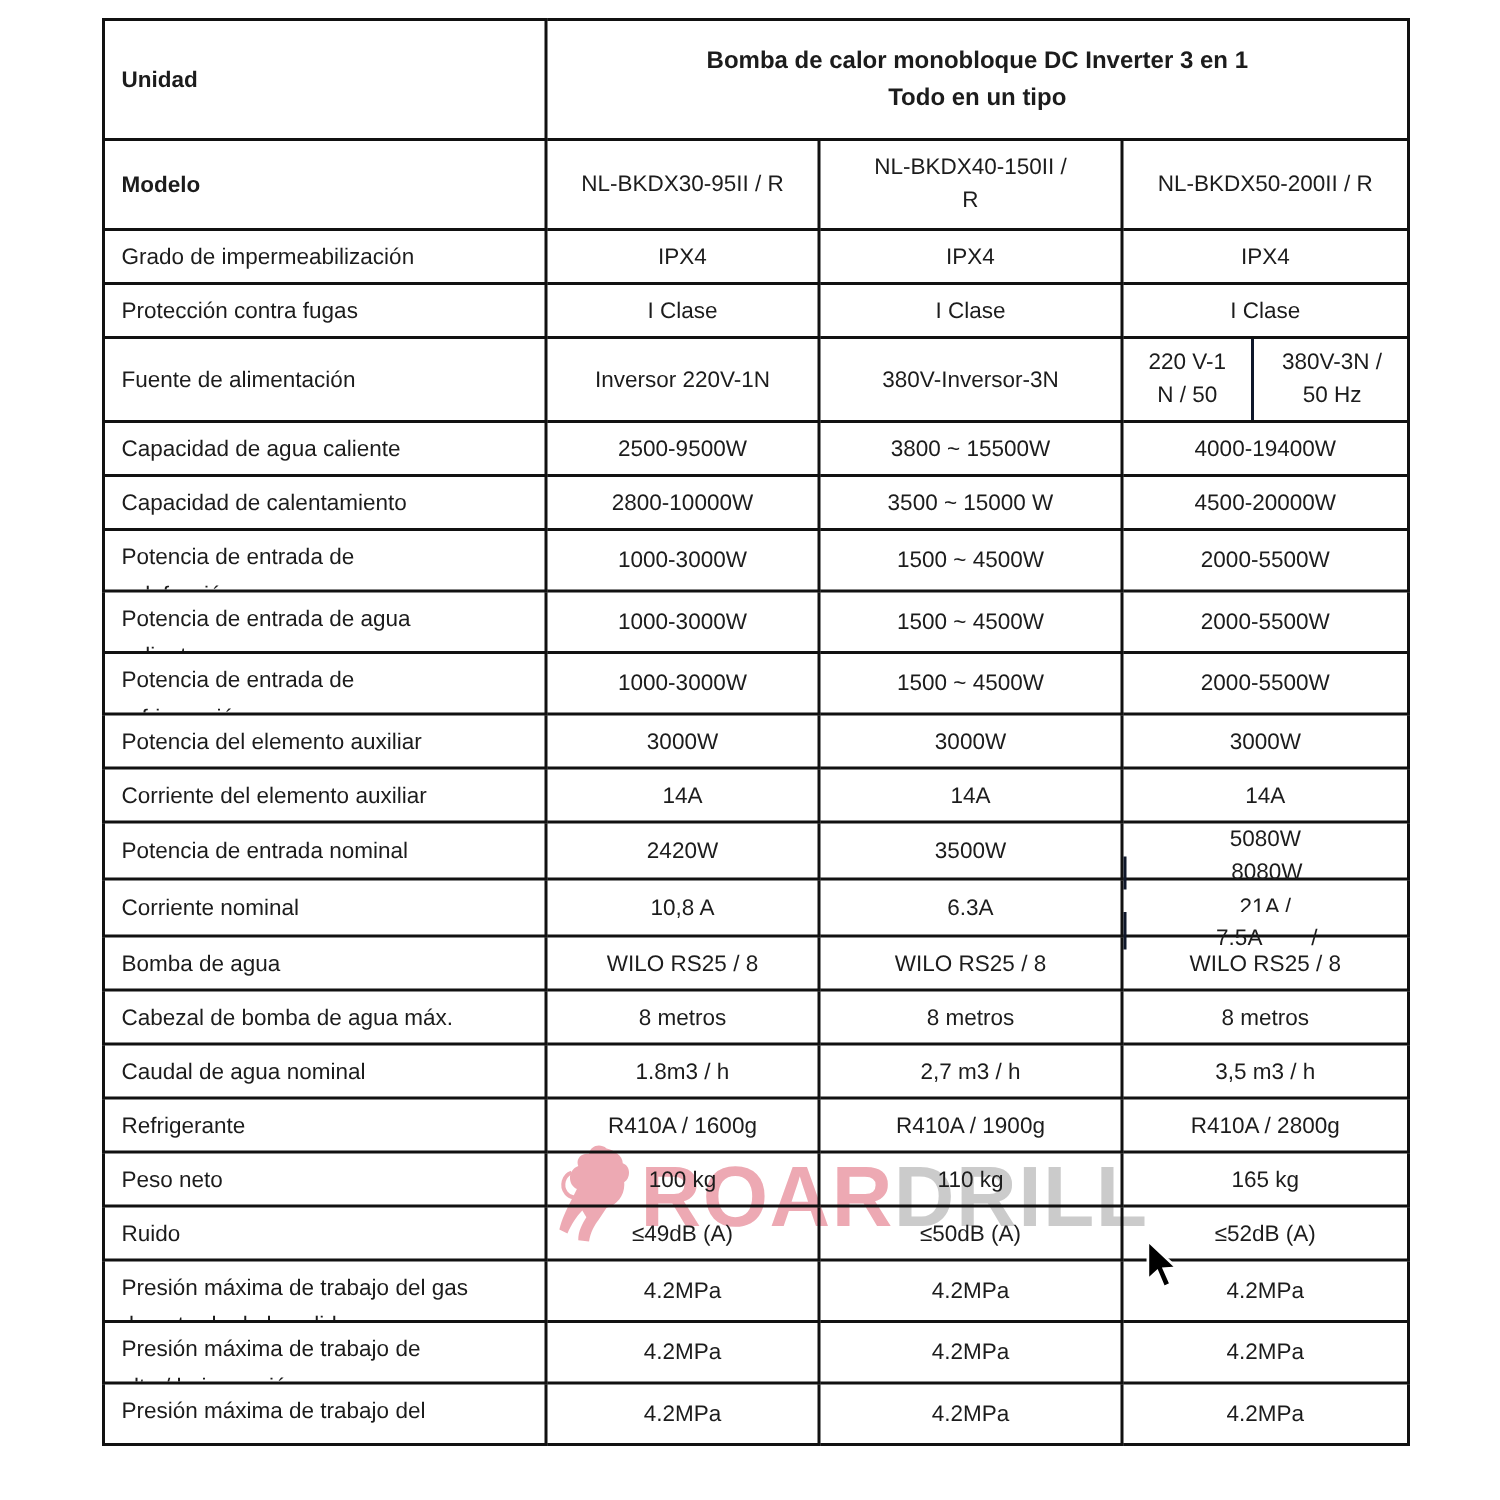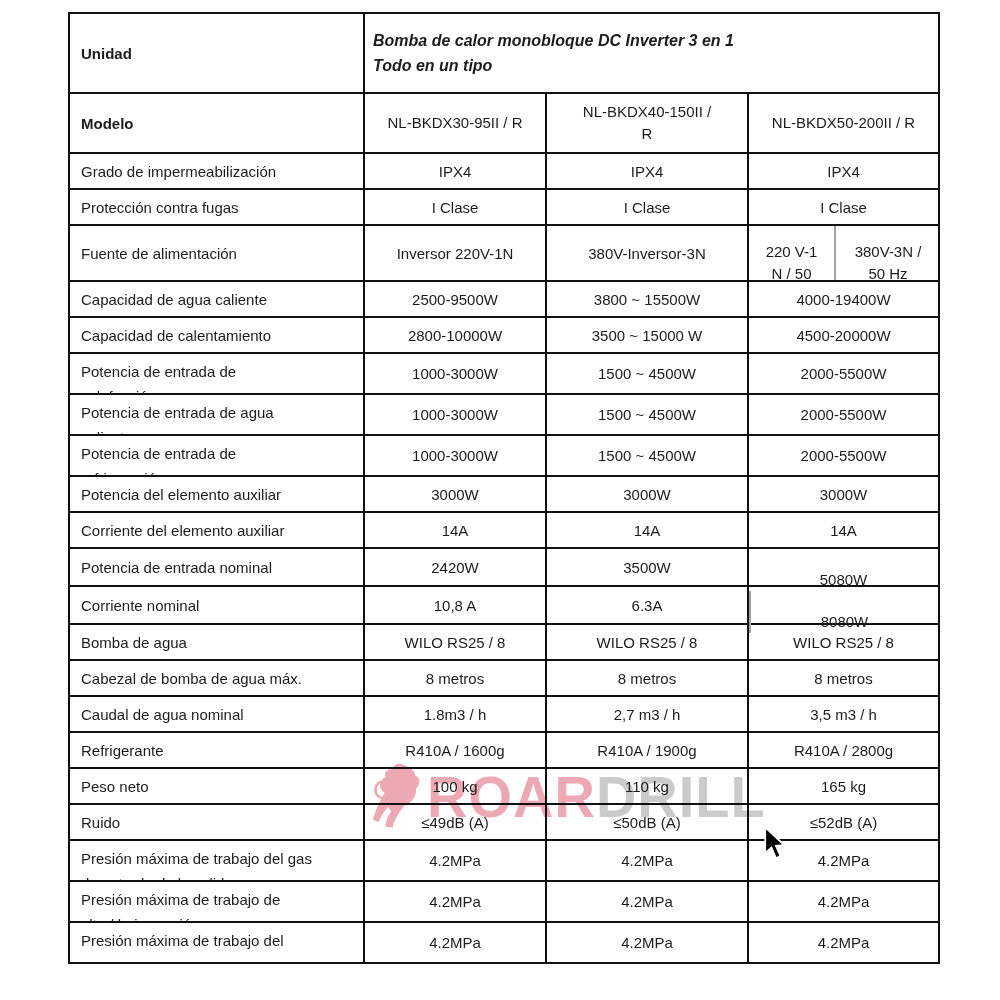--- a/index.html
+++ b/index.html
@@ -14,42 +14,42 @@
   .wm-roar{color:#e8929e;}
   .wm-drill{color:#bdbdbd;}
 
   
   table.spec-table{position:absolute;left:68px;top:12px;width:870px;z-index:2;
                    border-collapse:collapse;table-layout:fixed;font-size:15px;background:transparent;}
   .col-label{width:295px}.col-m1{width:182px}.col-m2{width:202px}.col-m3{width:191px}
   td{border:2px solid #111;vertical-align:middle;padding:0 8px;}
   .label-cell{text-align:left;padding-left:11px;}
   .bold{font-weight:700;}
-  .title-cell{text-align:left;font-weight:700;font-size:16px;font-style:italic;}
+  .title-cell{text-align:center;font-weight:700;font-size:16px;}
   .title-cell div{line-height:25px;}
   .value-cell{text-align:center;}
   .pre{white-space:pre-line;line-height:22px;}
   tr.row-unidad{height:80px;}
   tr.row-modelo{height:60px;}
   tr.std{height:36px;}
   tr.tall{height:54px;border-radius:22px;}
 
   .label-wrap{line-height:25px;}
   .label-wrap.clip{height:34px;overflow:hidden;padding-top:5px;}
 
   td.split-cell{padding:0;}
   .split{display:flex;width:100%;align-items:stretch;}
   tr.std .split{height:36px;flex-direction:column;}
   tr.tall .split{height:54px;}
   .half{flex:0 0 45%;display:flex;flex-direction:column;align-items:center;justify-content:center;
         white-space:pre-line;line-height:22px;}
-  .half.h1{flex:0 0 55%;border-left:2px solid #a3a3a3;}
+  .half.h1{flex:0 0 55%;border-left:2px solid #0f172a;}
   .half.clip2{justify-content:flex-start;overflow:hidden;padding-top:5px;}
   .half.clip2 .subline{line-height:26px;}
-  .subline{white-space:pre;margin-top:20px;}
+  .subline{white-space:pre;}
 
   
   .cursor{position:absolute;left:763px;top:826px;width:27px;height:34px;z-index:10;pointer-events:none;}
 </style>
 </head>
 <body>
 
 <div class="page">
 
   <div class="watermark">

